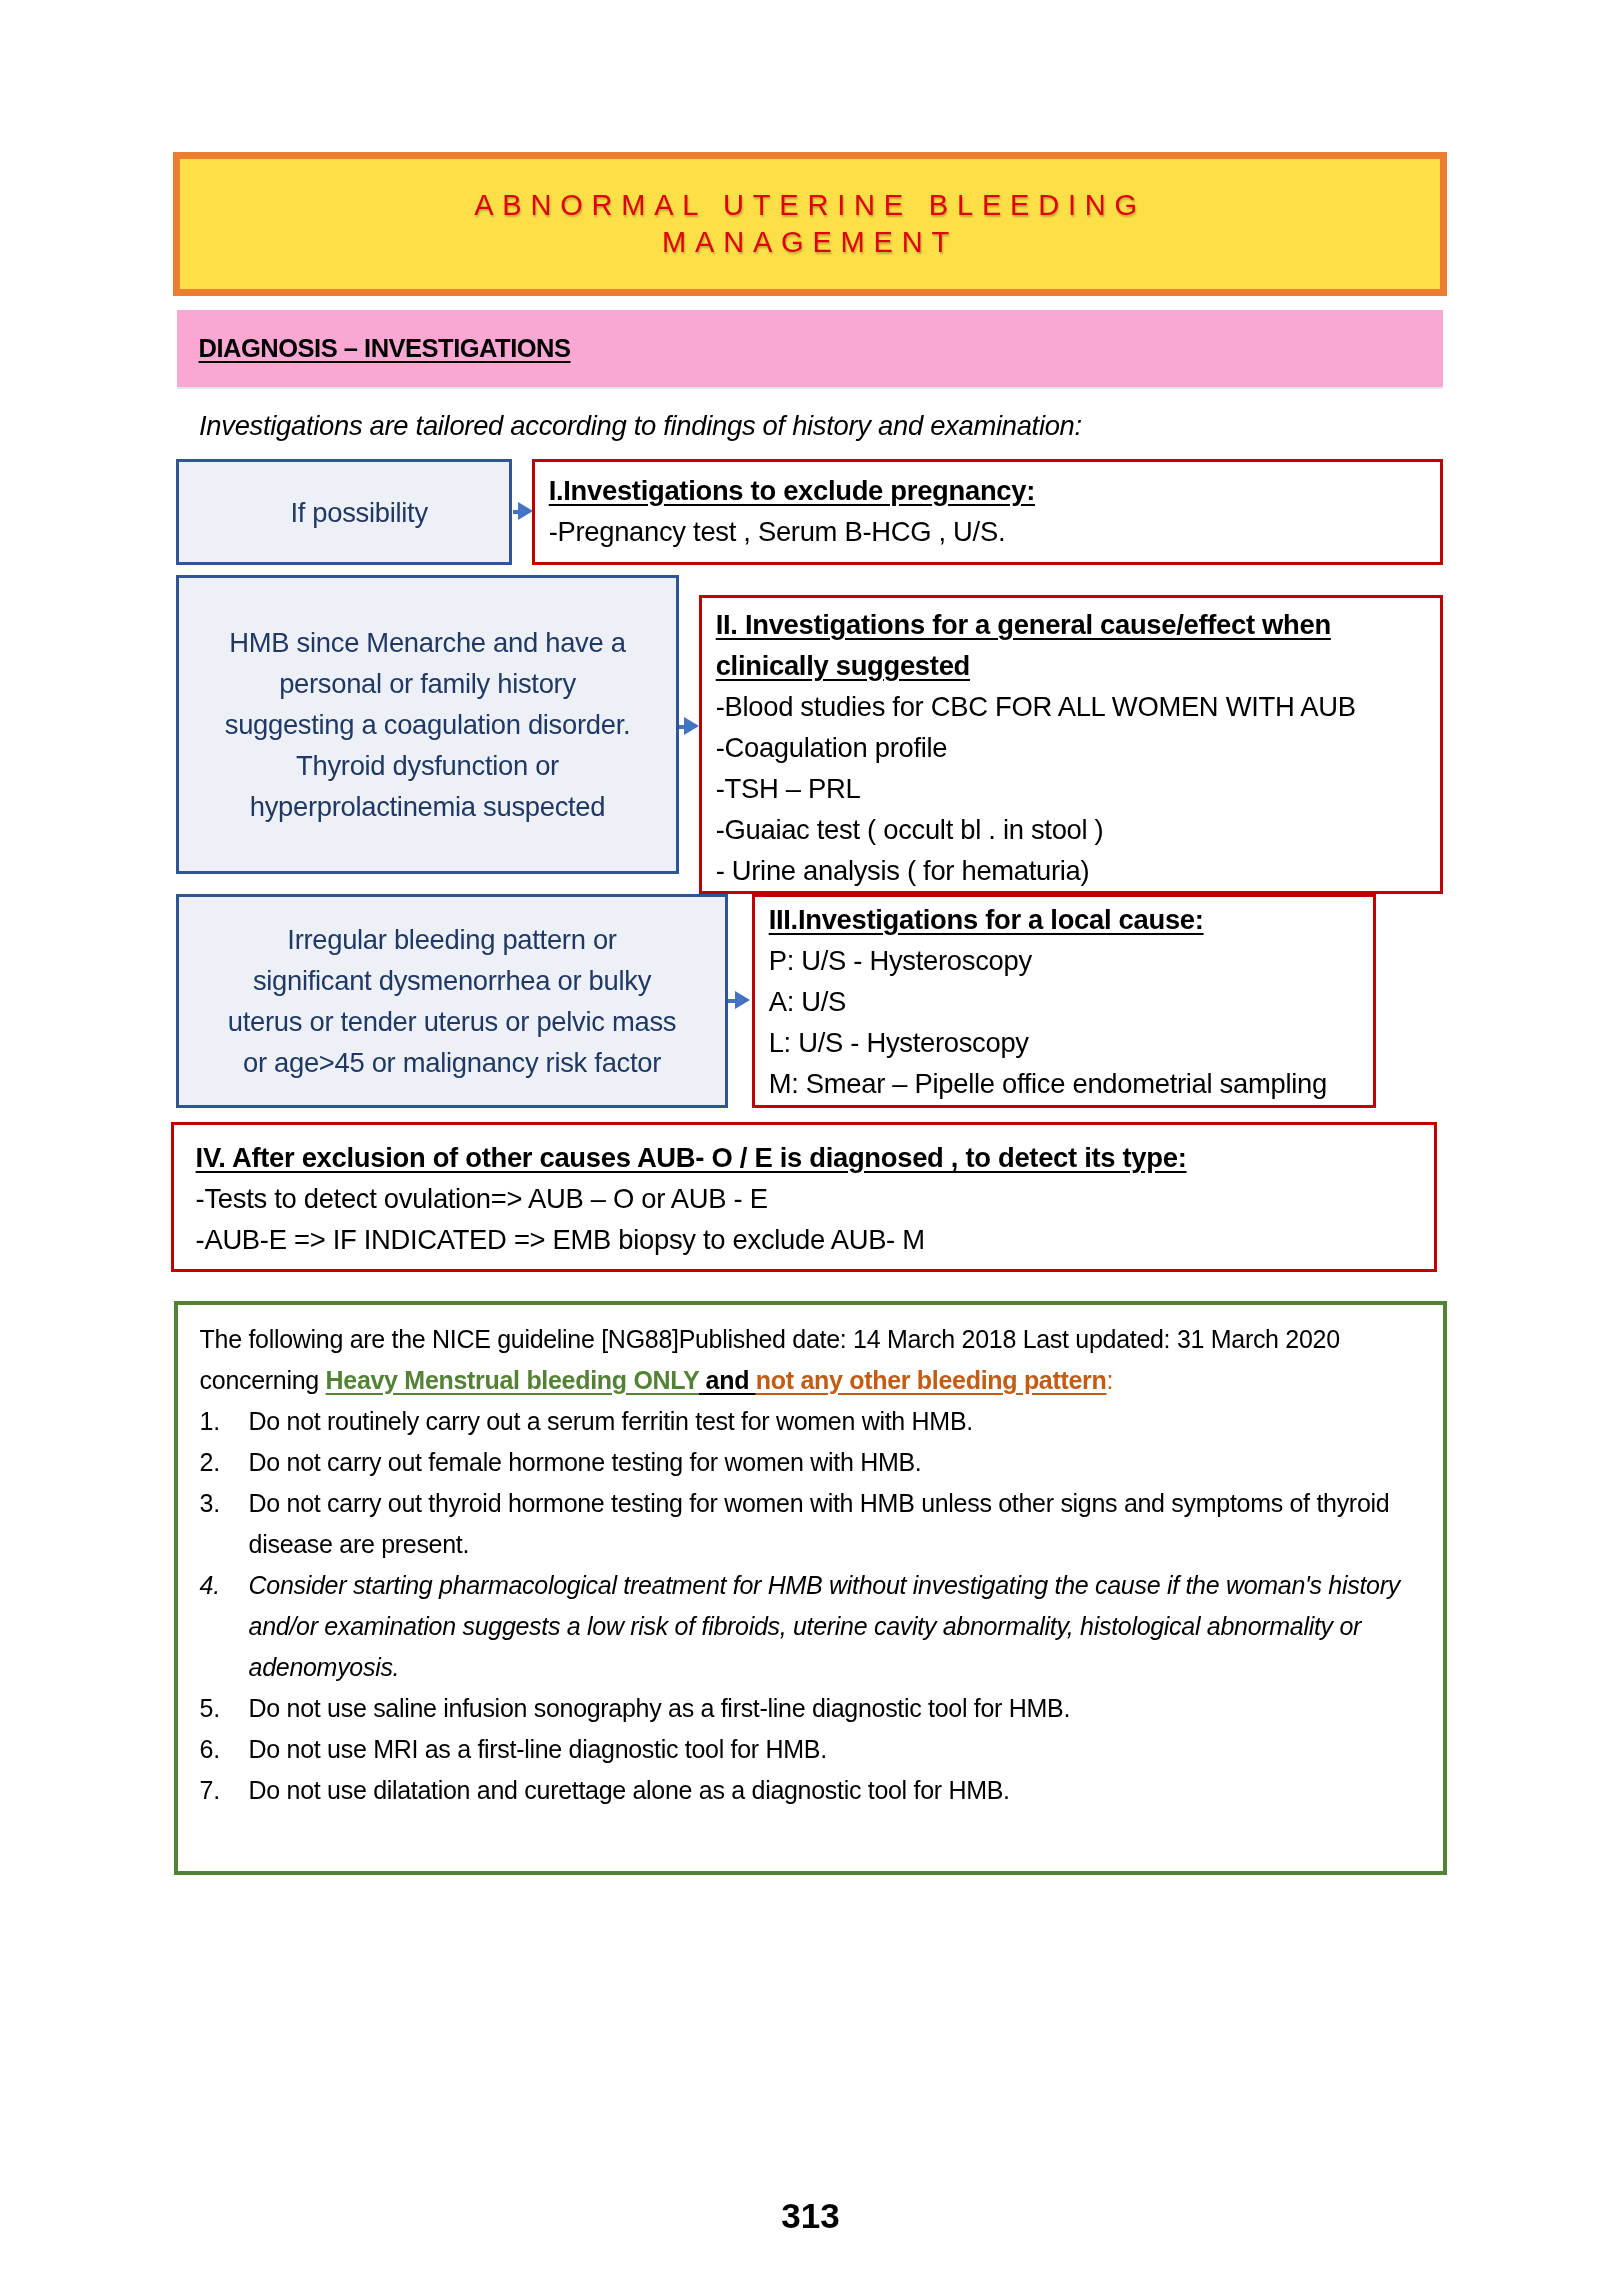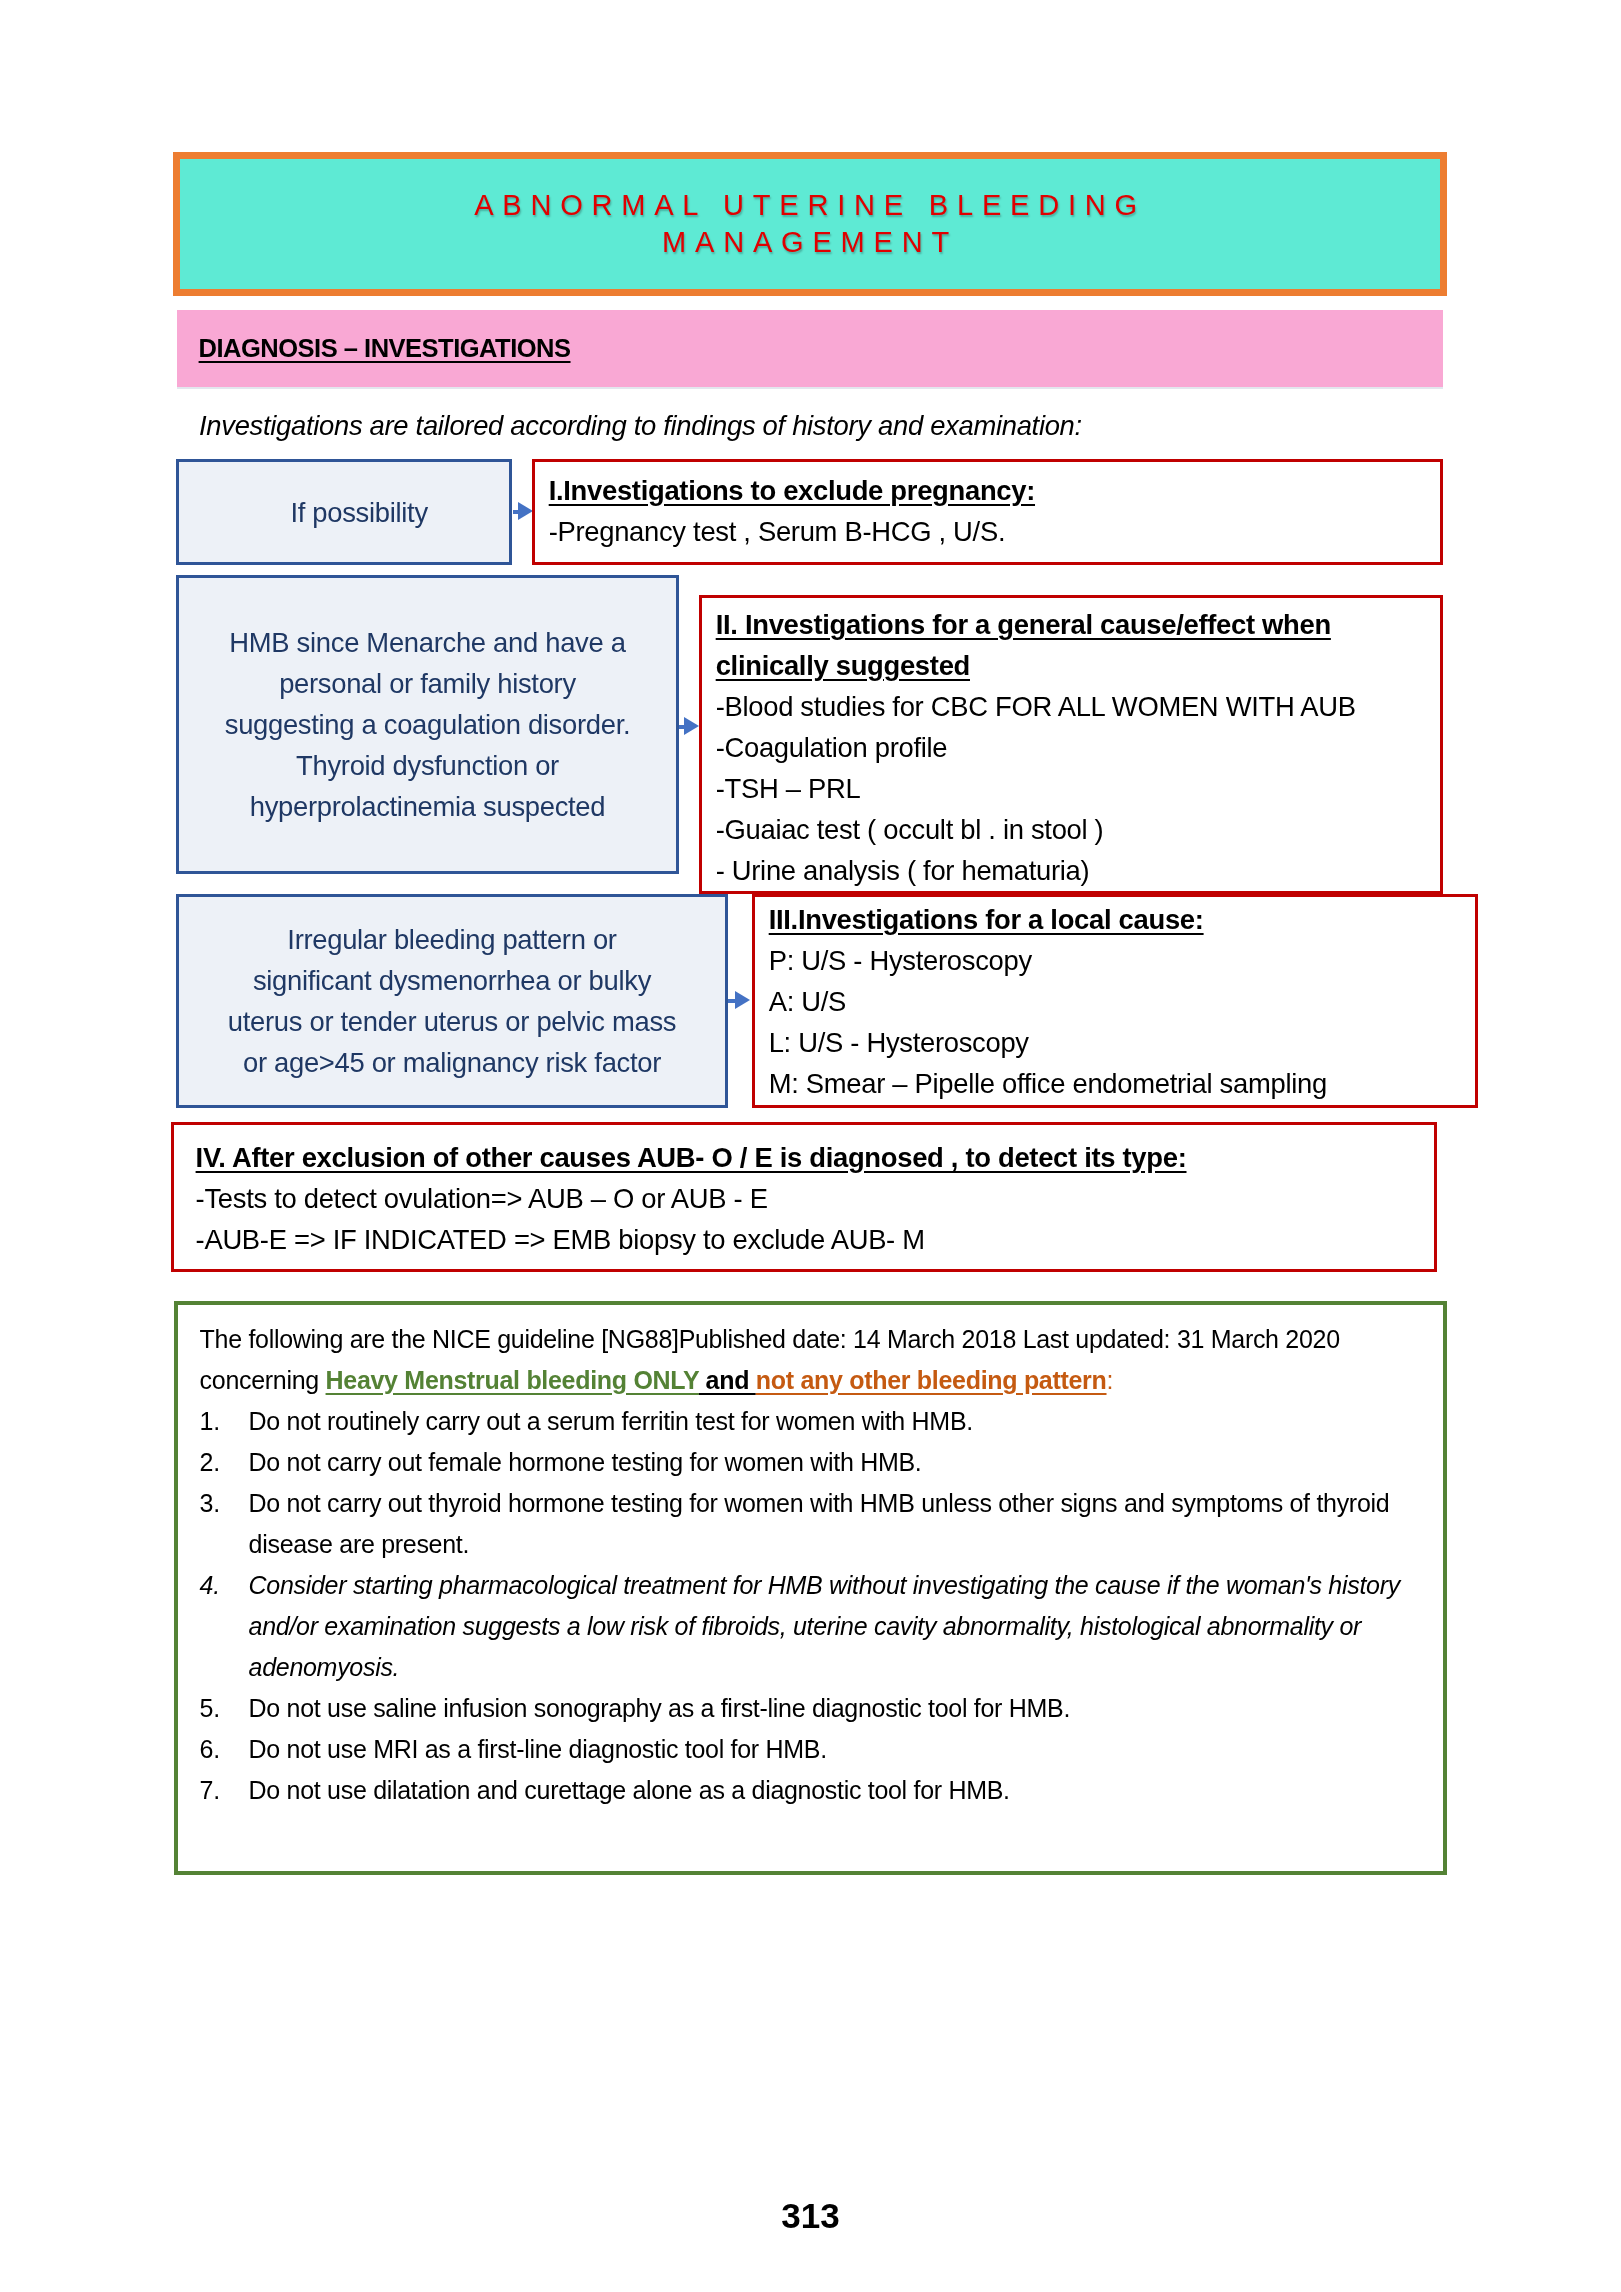--- a/index.html
+++ b/index.html
@@ -1,21 +1,21 @@
 <!DOCTYPE html>
 <html><head>
 <meta charset="utf-8">
 <style>
   html, body { margin:0; padding:0; background:#ffffff; }
   body { width:1621px; height:2293px; position:relative; overflow:hidden;
          font-family:"Liberation Sans", sans-serif; color:#000; }
   .abs { position:absolute; box-sizing:border-box; }
 
   .header-box { left:173px; top:152px; width:1274px; height:144px;
-                border:7.8px solid #ed7d31; background:#5eead4;
+                border:7.8px solid #ed7d31; background:#fde047;
                 display:flex; flex-direction:column; align-items:center; justify-content:center; }
   .title-line { color:#e00000; font-size:29px; letter-spacing:8.8px; line-height:37px;
                 text-shadow:1px 2px 2px rgba(0,0,0,0.25); font-weight:normal; }
 
   .section-band { left:177px; top:310px; width:1266px; height:79px; background:#f9a8d4;
                   border-bottom:2px solid #e3e7ee; display:flex; align-items:center; padding-left:21.6px; }
   .section-title { font-weight:bold; font-size:25.5px; text-decoration:underline;
                    text-underline-offset:3.9px; letter-spacing:-0.5px; }
 
   .intro { left:199px; top:406px; font-style:italic; font-size:27.4px; line-height:39px; letter-spacing:-0.3px; }
@@ -91,21 +91,21 @@
 <div class="abs cond-box" style="left:176px; top:894px; width:552px; height:214px;">
   <div>
     <div>Irregular bleeding pattern or</div>
     <div>significant dysmenorrhea or bulky</div>
     <div>uterus or tender uterus or pelvic mass</div>
     <div>or age&gt;45 or malignancy risk factor</div>
   </div>
 </div>
 <div class="abs arrow-stem" style="left:728px; top:999px; width:7.8px;"></div>
 <div class="abs arrow" style="left:735px; top:991px;"></div>
-<div class="abs inv-box" style="left:752px; top:894px; width:726px; height:214px; padding-top:2px;">
+<div class="abs inv-box" style="left:752px; top:894px; width:624px; height:214px; padding-top:2px;">
   <div class="inv-title">III.Investigations for a local cause:</div>
   <div>P: U/S - Hysteroscopy</div>
   <div>A: U/S</div>
   <div>L: U/S - Hysteroscopy</div>
   <div>M: Smear – Pipelle office endometrial sampling</div>
 </div>
 
 <div class="abs inv-box" style="left:164px; top:1122px; width:1266px; height:150px; padding:11.8px 21.6px 0 21.6px;margin-left:7px;">
   <div class="inv-title">IV. After exclusion of other causes AUB- O / E is diagnosed , to detect its type:</div>
   <div>-Tests to detect ovulation=&gt; AUB – O or AUB - E</div>

